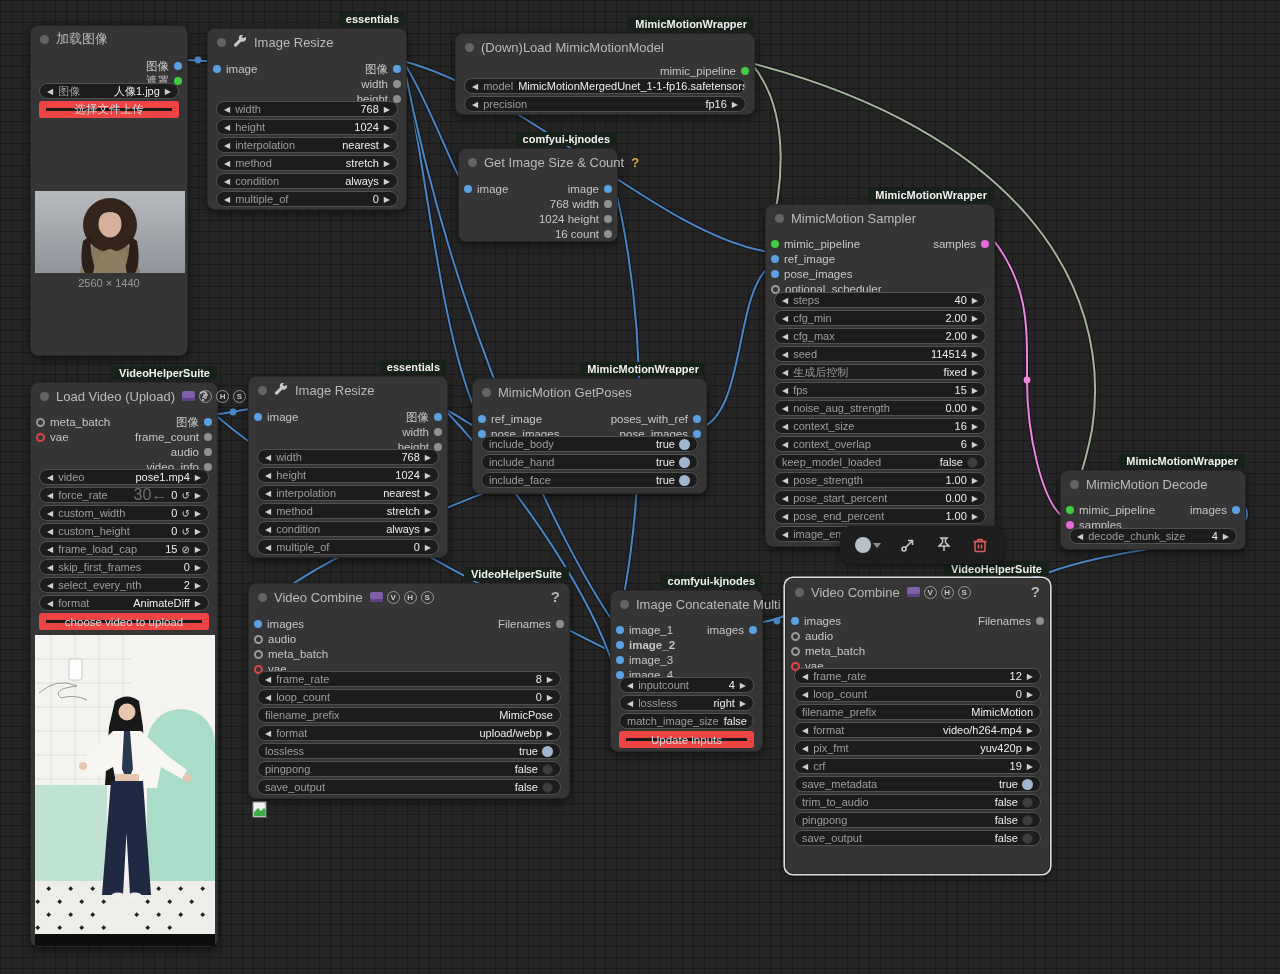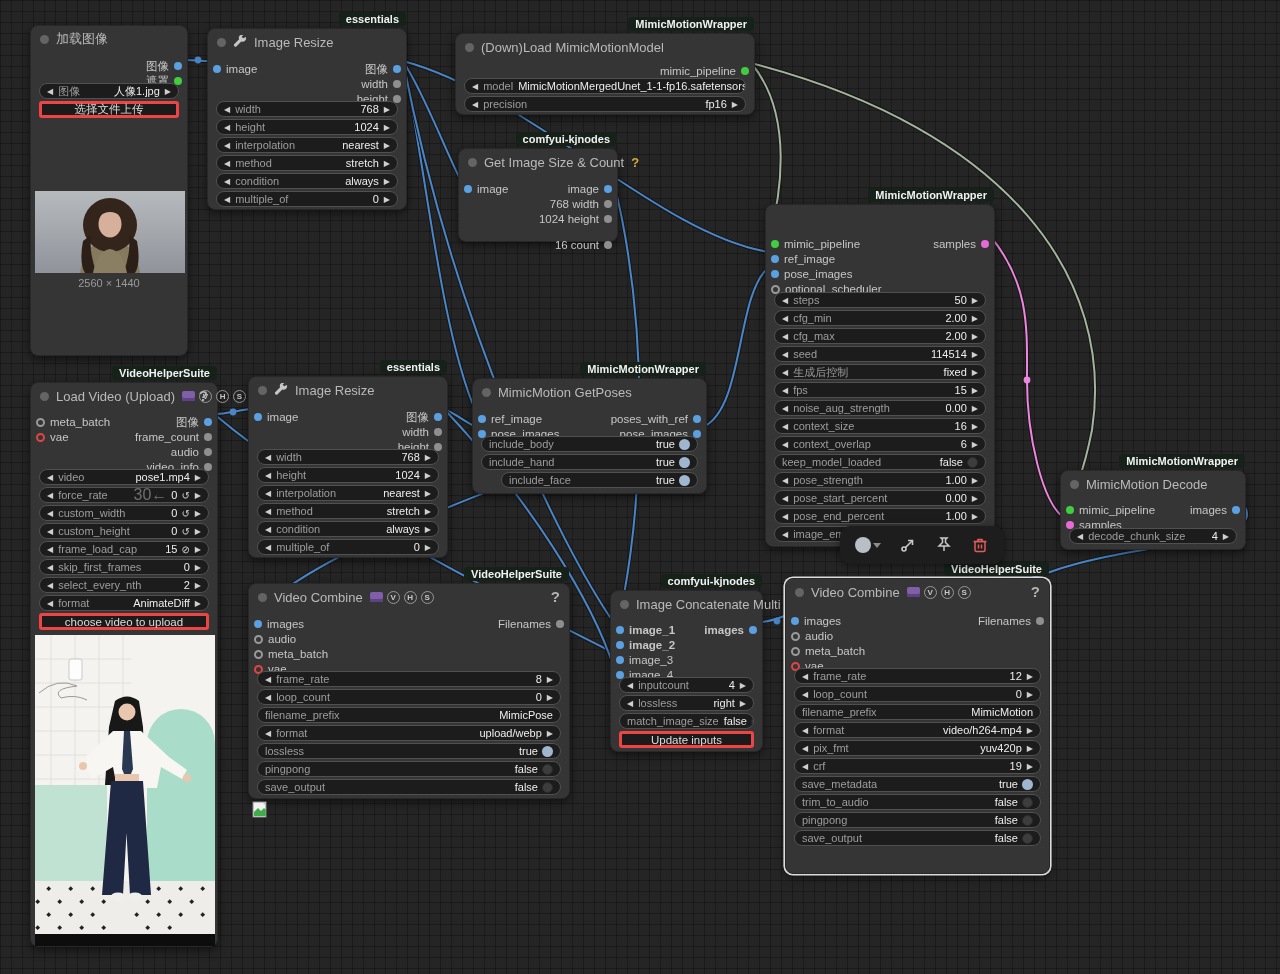--- a/index.html
+++ b/index.html
@@ -38,21 +38,21 @@
   .widget{position:absolute;left:8px;right:8px;height:16px;background:#1c1c1c;border:1px solid #505050;
     border-radius:9px;display:flex;align-items:center;padding:0 7px;font-size:11px;color:#9d9d9d;
     gap:5px;box-sizing:border-box;white-space:nowrap;overflow:hidden;}
   .warrow{color:#cfcfcf;font-size:8px;flex:none;}
   .wval-grp{margin-left:auto;display:flex;align-items:center;gap:4px;}
   .wvalue{color:#ededed;}
   .wprefix{color:#6f6f6f;font-size:16px;}
   .wsuffix{color:#cfcfcf;font-size:10px;}
   .toggle-circle{width:11px;height:11px;border-radius:50%;flex:none;}
   .toggle-circle.on{background:#9fb6ce;} .toggle-circle.off{background:#3d3d3d;border:1px solid #2c2c2c;box-sizing:border-box;}
-  .btn-widget{position:absolute;left:8px;right:8px;height:17px;background:#1b1b1b;border:3px solid #ef4444;
+  .btn-widget{position:absolute;left:8px;right:8px;height:17px;background:#1b1b1b;border:7px solid #ef4444;
     border-radius:3px;color:#dcdcdc;display:flex;align-items:center;justify-content:center;
     font-size:11.5px;box-sizing:border-box;}
   .preview{position:absolute;overflow:hidden;}
   .caption{position:absolute;left:0;right:0;text-align:center;color:#9a9a9a;font-size:11px;}
   #toolbar{position:absolute;left:840px;top:526px;width:152px;height:38px;background:#1d1d1d;
     border-radius:11px;display:flex;align-items:center;justify-content:space-around;z-index:6;
     box-shadow:0 2px 8px rgba(0,0,0,.5);padding:0 6px;}
   .tb-item{display:flex;align-items:center;gap:2px;cursor:pointer;}
   .swatch{width:16px;height:16px;border-radius:50%;background:#b9bfc6;display:inline-block;}
   .tb-caret{width:0;height:0;border-left:4px solid transparent;border-right:4px solid transparent;
@@ -289,30 +289,34 @@
             <div class="dot c-gray"></div>
           </div>
         </div>
         <div class="slot-row" style="top: 63px; padding-left: 24px;">
           <div class="sgrp"></div>
           <div class="sgrp">
             <span>1024 height</span>
             <div class="dot c-gray"></div>
           </div>
         </div>
-        <div class="slot-row" style="top: 89px; margin-left: 35px;">
+        <div class="slot-row" style="top: 78px; margin-left: 35px;">
           <div class="sgrp"></div>
           <div class="sgrp">
             <span>16 count</span>
             <div class="dot c-gray"></div>
           </div>
         </div>
       </div>
       <div class="node" style="left: 765px; top: 204px; width: 230px; height: 343px;">
         <div class="node-tag">MimicMotionWrapper</div>
+        <div class="header">
+          <div class="hdot"></div>
+          <span>MimicMotion Sampler</span>
+        </div>
         <div class="slot-row" style="top: 32px;">
           <div class="sgrp">
             <div class="dot c-green"></div>
             <span>mimic_pipeline</span>
           </div>
           <div class="sgrp">
             <span>samples</span>
             <div class="dot c-pink"></div>
           </div>
         </div>
@@ -334,21 +338,21 @@
           <div class="sgrp">
             <div class="ring"></div>
             <span>optional_scheduler</span>
           </div>
           <div class="sgrp"></div>
         </div>
         <div class="widget" style="top: 87px;">
           <span class="warrow">◀</span>
           <span>steps</span>
           <div class="wval-grp">
-            <span class="wvalue">50</span>
+            <span class="wvalue">40</span>
           </div>
           <span class="warrow">▶</span>
         </div>
         <div class="widget" style="top: 105px;">
           <span class="warrow">◀</span>
           <span>cfg_min</span>
           <div class="wval-grp">
             <span class="wvalue">2.00</span>
           </div>
           <span class="warrow">▶</span>
@@ -768,21 +772,21 @@
             <div class="toggle-circle on"></div>
           </div>
         </div>
         <div class="widget" style="top: 75px;">
           <span>include_hand</span>
           <div class="wval-grp">
             <span class="wvalue">true</span>
             <div class="toggle-circle on"></div>
           </div>
         </div>
-        <div class="widget" style="top: 93px; margin-left: 20px;">
+        <div class="widget" style="top: 93px;">
           <span>include_face</span>
           <div class="wval-grp">
             <span class="wvalue">true</span>
             <div class="toggle-circle on"></div>
           </div>
         </div>
       </div>
       <div class="node" style="left: 248px; top: 583px; width: 322px; height: 216px;">
         <div class="node-tag">VideoHelperSuite</div>
         <div class="header">
@@ -877,21 +881,21 @@
           </div>
         </div>
       </div>
       <div class="node" style="left: 610px; top: 590px; width: 153px; height: 162px;">
         <div class="node-tag">comfyui-kjnodes</div>
         <div class="header">
           <div class="hdot"></div>
           <span>Image Concatenate Multi</span>
           <span class="help-yellow">?</span>
         </div>
-        <div class="slot-row" style="top: 32px; font-weight: bold;">
+        <div class="slot-row" style="top: 32px;">
           <div class="sgrp">
             <div class="dot c-blue"></div>
             <span>image_1</span>
           </div>
           <div class="sgrp">
             <span>images</span>
             <div class="dot c-blue"></div>
           </div>
         </div>
         <div class="slot-row" style="top: 47px; font-weight: bold;">

